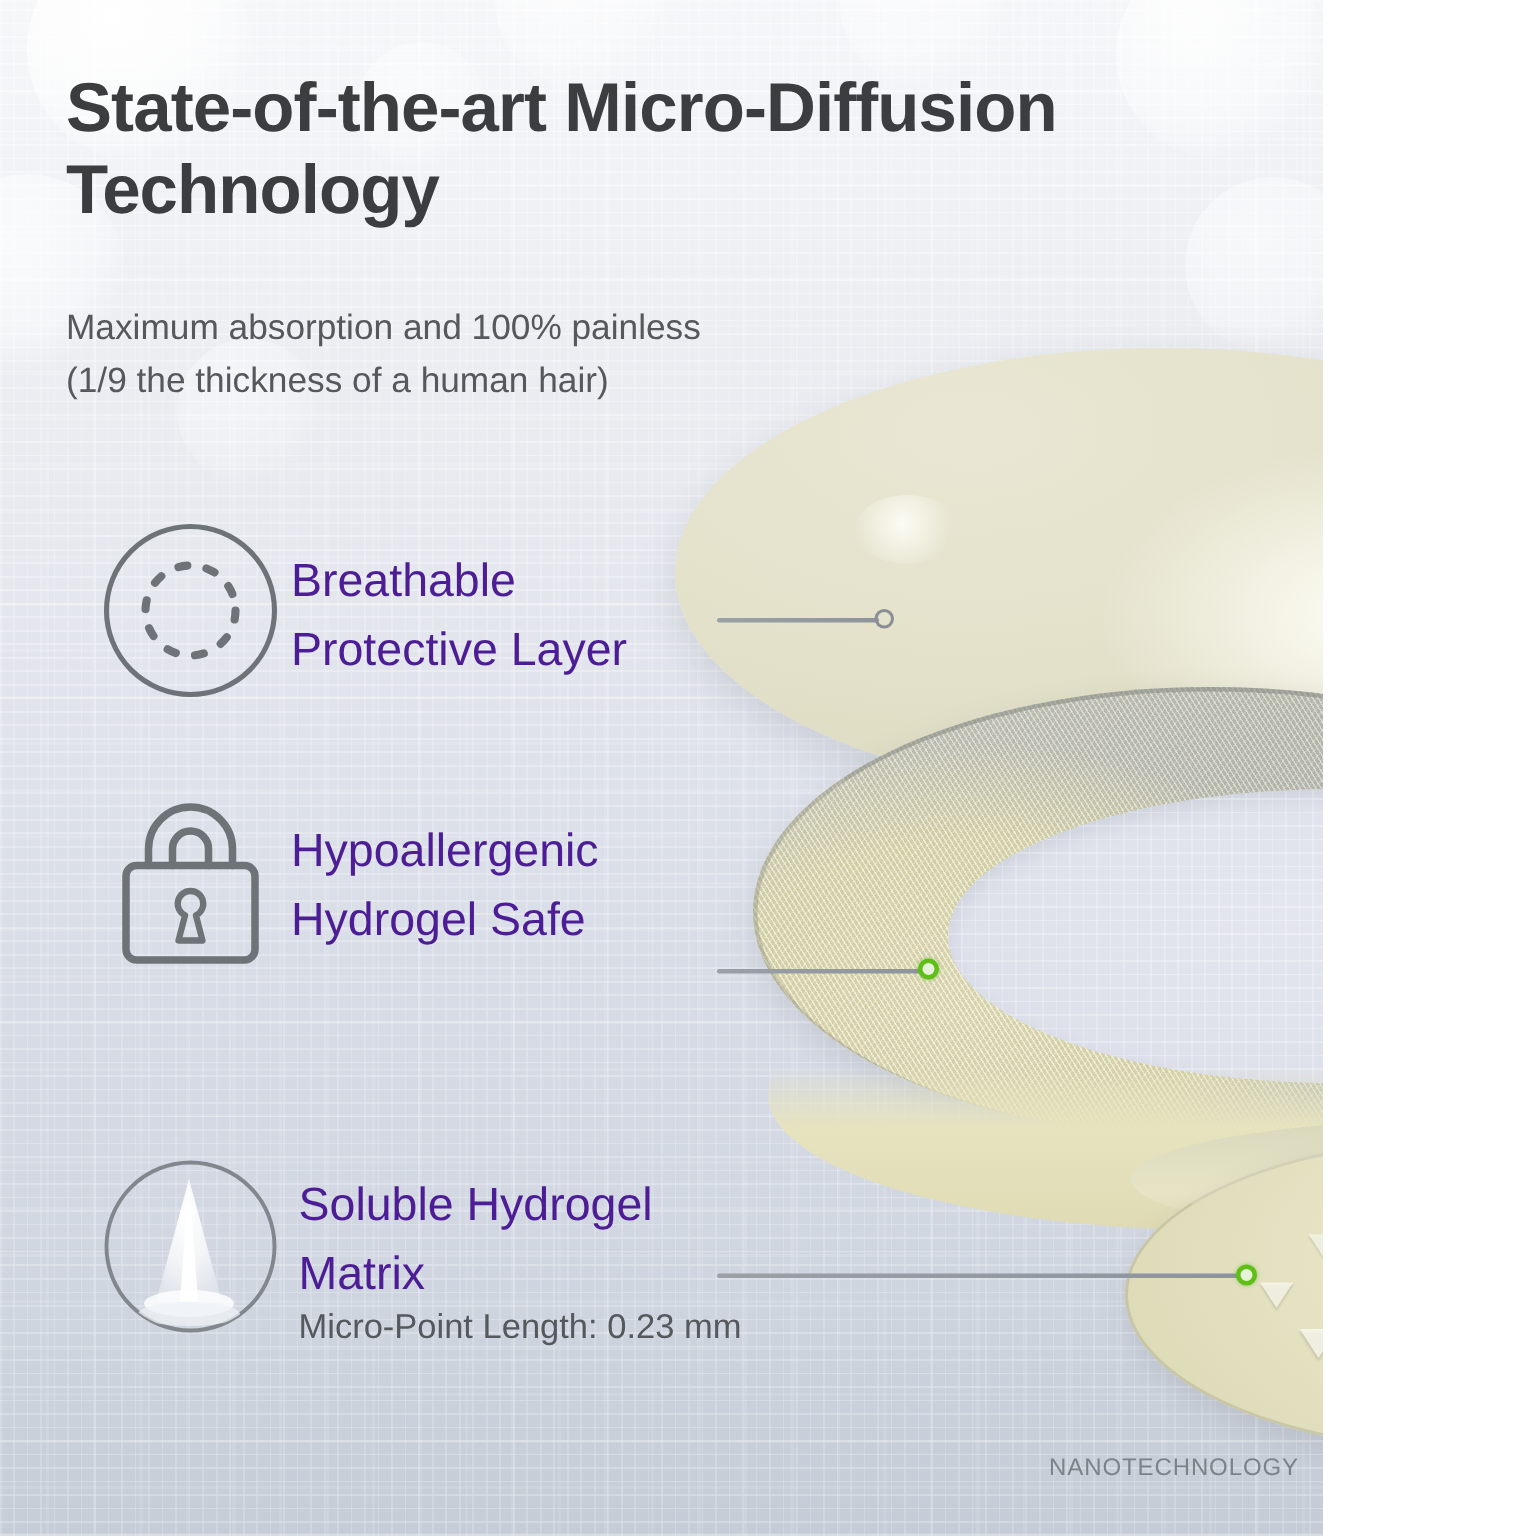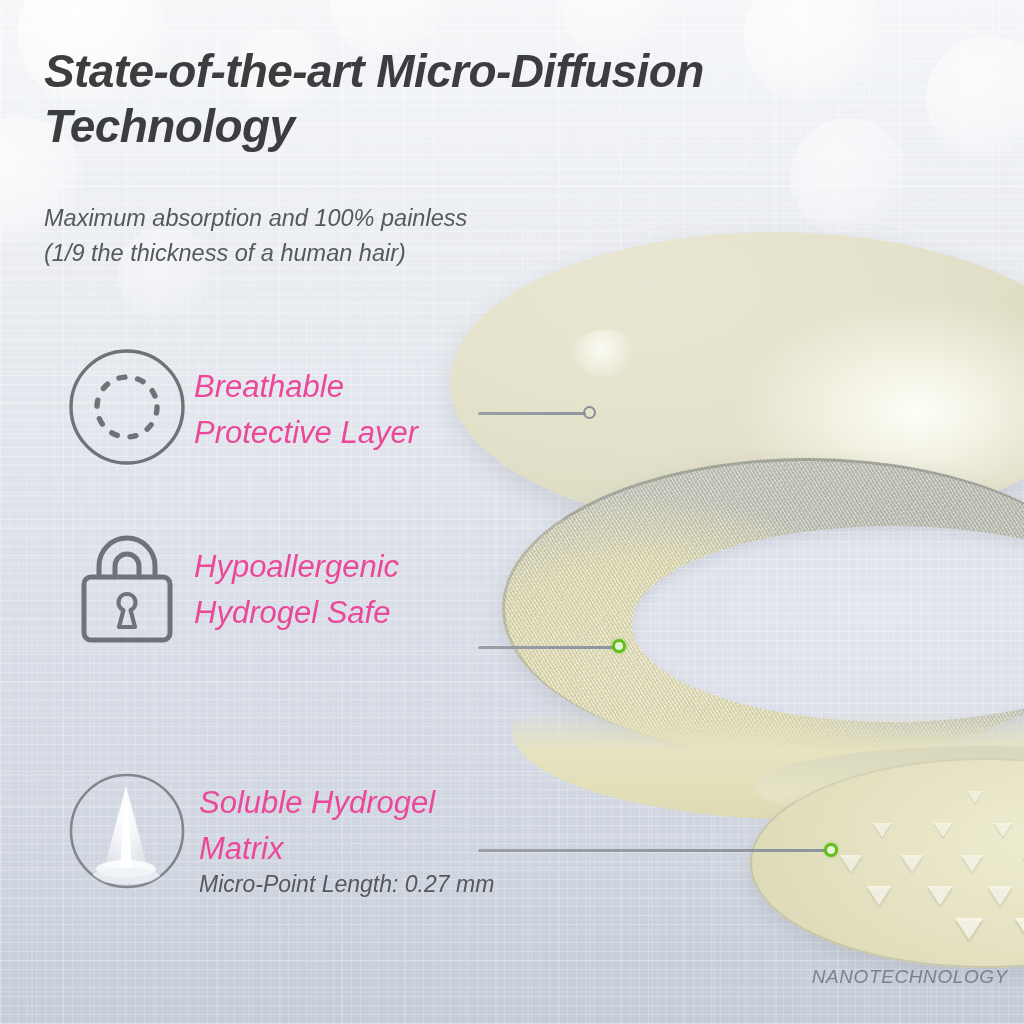--- a/index.html
+++ b/index.html
@@ -12,24 +12,23 @@
 
   body {
     font-family: "Liberation Sans", sans-serif;
     position: relative;
     background: #ffffff;
   }
 
   #stage {
     position: absolute;
     left: 0; top: 0;
-    width: 1024px;
+    width: 882px;
     height: 1024px;
     overflow: hidden;
-    font-style: italic;
   }
 
   
   .bg-base {
     position: absolute;
     inset: 0;
     background: linear-gradient(178deg,
         #fdfdfe 0%,
         #f7f8fa 12%,
         #eef0f4 30%,
@@ -101,21 +100,21 @@
     height: 118px;
     flex: 0 0 118px;
     position: relative;
   }
 
   .f-text { margin-left: 8px; padding-top: 16px; }
 
   .f-label {
     font-size: 31px;
     line-height: 1.48;
-    color: #ec4899;
+    color: #4c1d95;
     white-space: pre-line;
   }
 
   .f-sub {
     font-size: 23px;
     line-height: 1.3;
     color: #55585c;
     margin-top: -2px;
   }
 
@@ -264,21 +263,21 @@
     border-left: 13px solid transparent;
     border-right: 13px solid transparent;
     border-top: 20px solid rgba(255,255,250,.80);
     filter: drop-shadow(0 2px 1px rgba(140,140,110,.55));
   }
 
   
   .watermark {
     position: absolute;
     right: 16px; bottom: 36px;
-    font-size: 19px;
+    font-size: 16px;
     letter-spacing: .6px;
     color: #7d828a;
   }
 </style>
 </head>
 <body>
 
 <div id="stage">
 
   <div class="bg-base"></div>
@@ -383,21 +382,21 @@
           <path d="M58 14 L80 96 L36 96 Z" fill="url(#gcone)"></path>
           <path d="M58 14 L64 96 L52 96 Z" fill="#ffffff" opacity=".95"></path>
           <ellipse cx="58" cy="97" rx="30" ry="9" fill="#ffffff" opacity=".80"></ellipse>
           <ellipse cx="58" cy="104" rx="34" ry="8" fill="#eef1f5" opacity=".75"></ellipse>
         </g>
       </svg>
     </div>
     <div class="f-text">
       <div class="f-label">Soluble Hydrogel
 Matrix</div>
-      <div class="f-sub">Micro-Point Length: 0.27 mm</div>
+      <div class="f-sub">Micro-Point Length: 0.23 mm</div>
     </div>
   </div>
 
   <div class="leader" id="leader-0"></div>
   <div class="dot-ring" id="dot-0"></div>
 
   <div class="leader" id="leader-1"></div>
   <div class="dot-green" id="dot-1"></div>
 
   <div class="leader" id="leader-2"></div>

